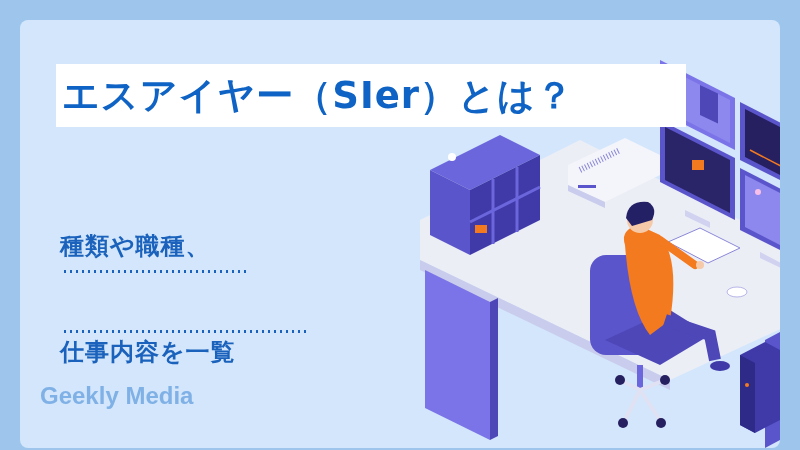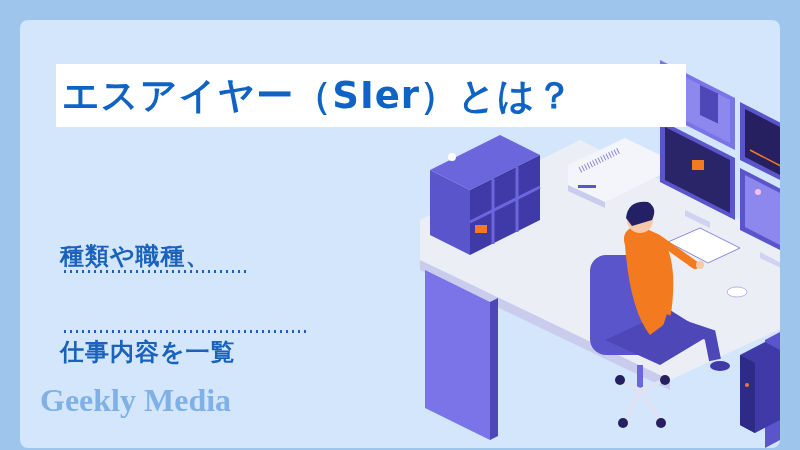--- a/index.html
+++ b/index.html
@@ -20,33 +20,33 @@
   }
   .title-text {
     margin-left: 6px;
     font-size: 37px; font-weight: bold; color: #0f63c4; letter-spacing: 1px;
     white-space: nowrap;
   }
   .sub {
     position: absolute; left: 40px; font-size: 24px; font-weight: bold; color: #1a62bc;
     letter-spacing: 1px; white-space: nowrap;
   }
-  .sub1 { top: 220px; }
+  .sub1 { top: 210px; }
   .sub2 { top: 273px; margin-top: 43px; }
   .dots {
     position: absolute; left: 42px; height: 3px;
     background-image: radial-gradient(circle, #1a62bc 1.3px, transparent 1.5px);
     background-size: 6px 3px; background-repeat: repeat-x;
   }
   .dots1 { top: 250px; width: 186px; }
   .dots2 { top: 310px; width: 246px; }
   .logo {
     position: absolute; left: 20px; top: 362px;
-    font-family: Liberation Serif, serif; font-weight: bold;
-    font-size: 32px; color: #7fb0e6; white-space: nowrap; text-align: center;
+    font-family: Liberation Sans, sans-serif; font-weight: bold;
+    font-size: 24px; color: #7fb0e6; white-space: nowrap; text-align: center;
   }
   .illus { position: absolute; left: 380px; top: 10px; width: 400px; height: 420px; z-index: 1; }
 </style>
 </head>
 <body>
 
 <div class="card">
 
   <div class="title-box">
     <span class="title-text">エスアイヤー（SIer）とは？</span>

